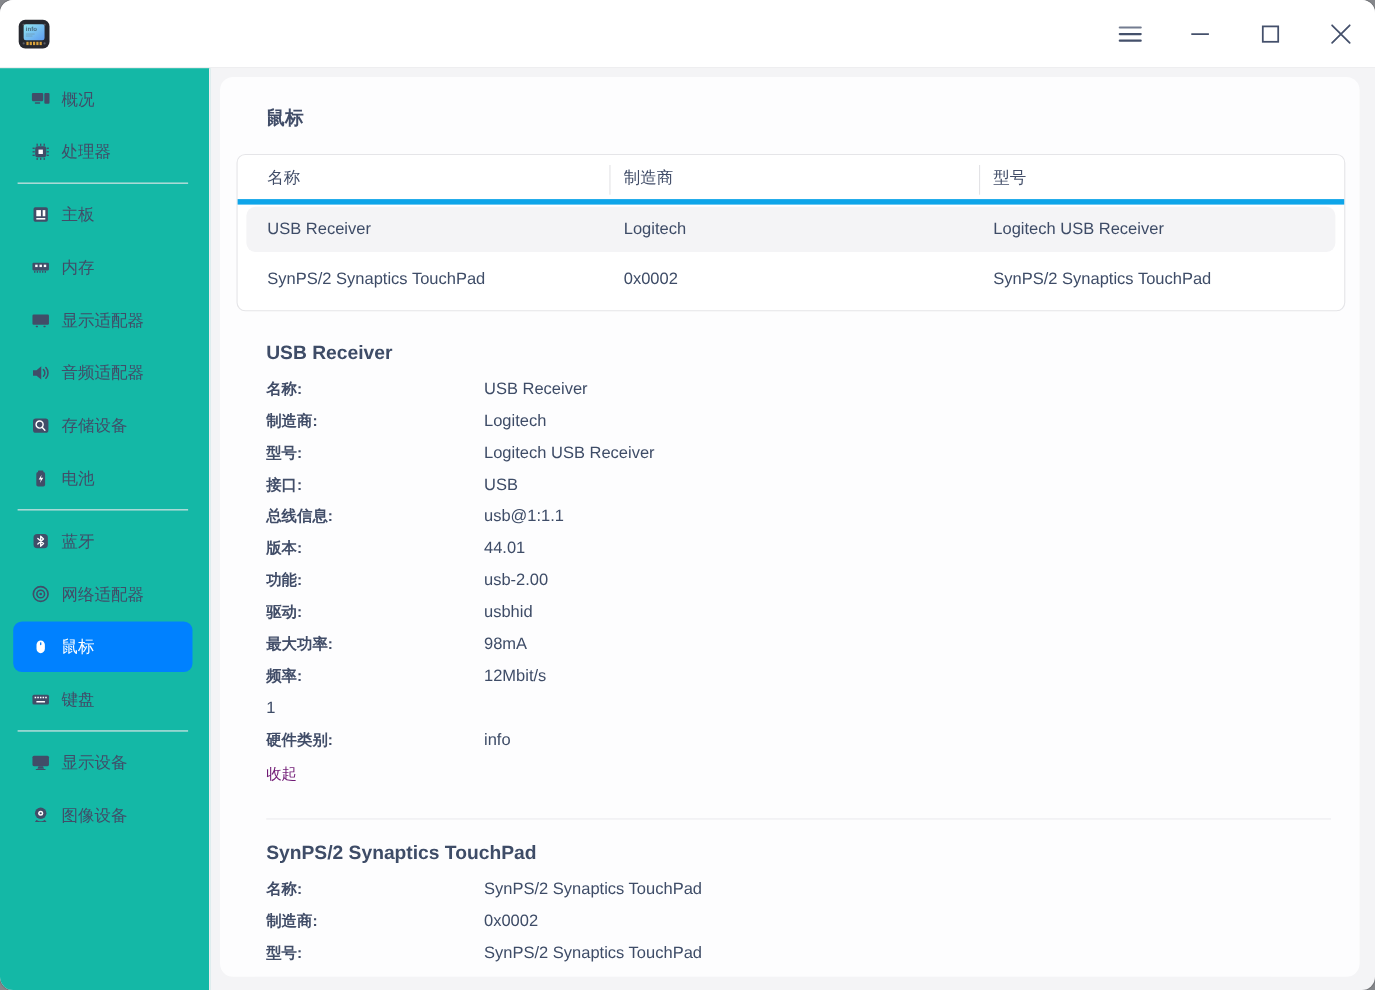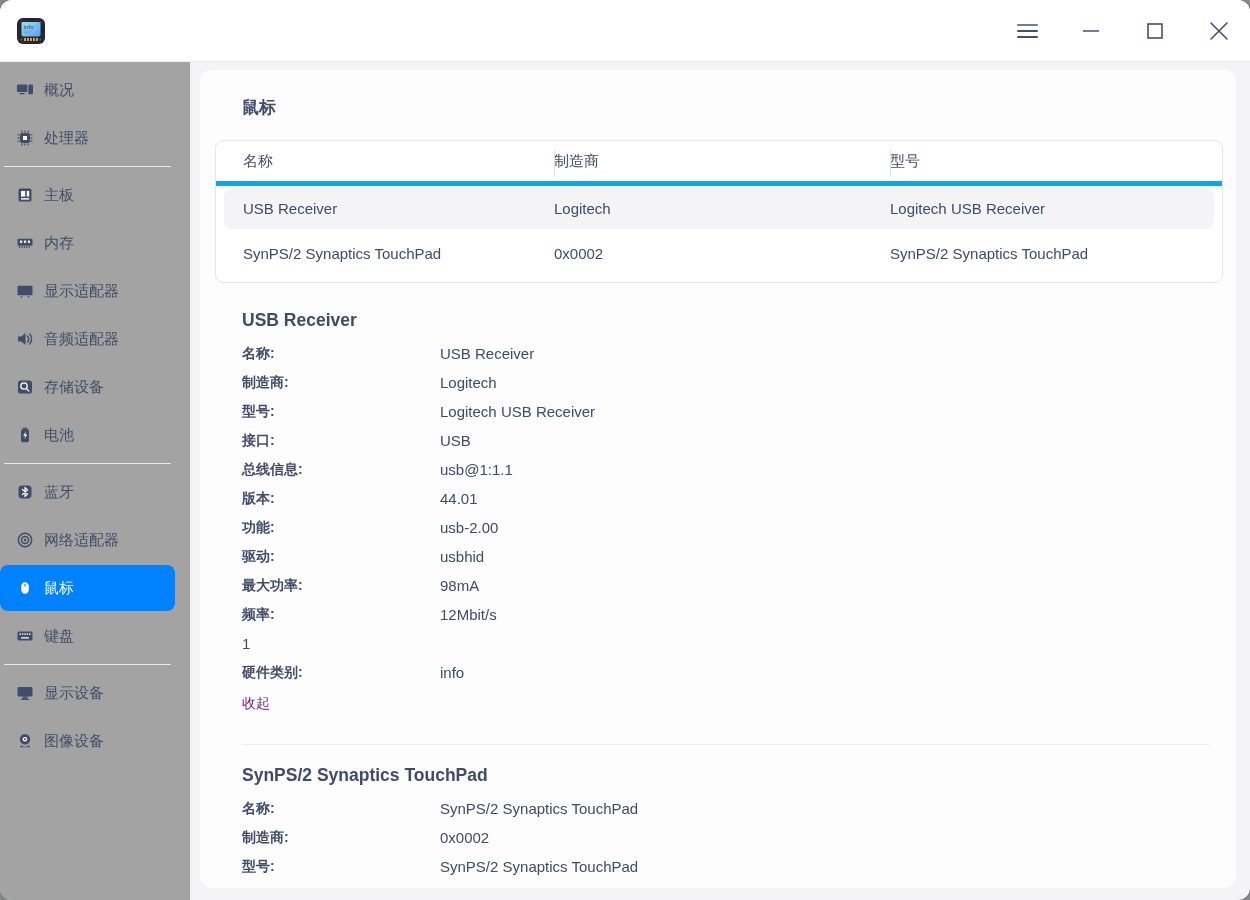--- a/index.html
+++ b/index.html
@@ -30,22 +30,22 @@
     width:32px; height:32px; border:none; background:transparent;
     display:flex; align-items:center; justify-content:center;
     cursor:pointer; color:#44506b; border-radius:6px;
   }
   .menu-lines { display:flex; flex-direction:column; gap:4px; width:21px; }
   .menu-lines span { height:2px; background:#44506b; border-radius:1px; }
   .menu-lines span:first-child { opacity:.75; }
   
   .main-row { flex:1; display:flex; min-height:0; }
   .sidebar {
-    width:191px; flex:0 0 191px; background:#a3a3a3;
-    border-right:1px solid #ededef; padding:4px 15px 0 0;
+    width:191px; flex:0 0 191px; background:#14b8a6;
+    border-right:1px solid #ededef; padding:4px 15px 0 12px;
   }
   .nav-item {
     height:48px; display:flex; align-items:center; gap:10px;
     padding-left:16px; border-radius:8px; cursor:pointer;
     font-size:15px; color:#414d68; white-space:nowrap;
   }
   .nav-item .icon { width:18px; height:18px; flex:0 0 18px; display:flex; }
   .nav-item .icon svg { width:18px; height:18px; fill:#414d68; }
   .nav-item.selected { background:#0081ff; color:#ffffff; height:46px; margin:1px 0; }
   .nav-item.selected .icon svg { fill:#ffffff; }
@@ -60,21 +60,21 @@
   
   .card {
     margin:21px 13px 0 15px; background:#ffffff;
     border:1px solid #e5e5e8; border-radius:8px;
     padding-bottom:6px;
   }
   .t-head, .t-row { display:grid; grid-template-columns:338px 336px 1fr; }
   .t-head { height:45px; border-bottom:5px solid #0ea5e9; position:relative; }
   .t-hcell { display:flex; align-items:center; font-size:15px; color:#414d68; position:relative; }
   .t-hcell.c1, .t-cell.c1 { padding-left:27px; }
-  .t-hcell.c2, .t-cell.c2, .t-hcell.c3, .t-cell.c3 { }
+  .t-hcell.c2, .t-cell.c2, .t-hcell.c3, .t-cell.c3 { padding-left:13px; }
   .t-hcell.c2::before, .t-hcell.c3::before {
     content:""; position:absolute; left:0; top:9px; width:1px; height:27px; background:#e3e3e6;
   }
   .t-row { height:45px; position:relative; cursor:pointer; }
   .t-row.selected::before {
     content:""; position:absolute; inset:2px 8px; background:#f4f4f6; border-radius:8px;
   }
   .t-cell { display:flex; align-items:center; font-size:15px; color:#3e4c67; position:relative; z-index:1; }
   
   .sec-title { margin:27px 0 0 42px; font-size:17.5px; font-weight:700; color:#3e4c67; }

